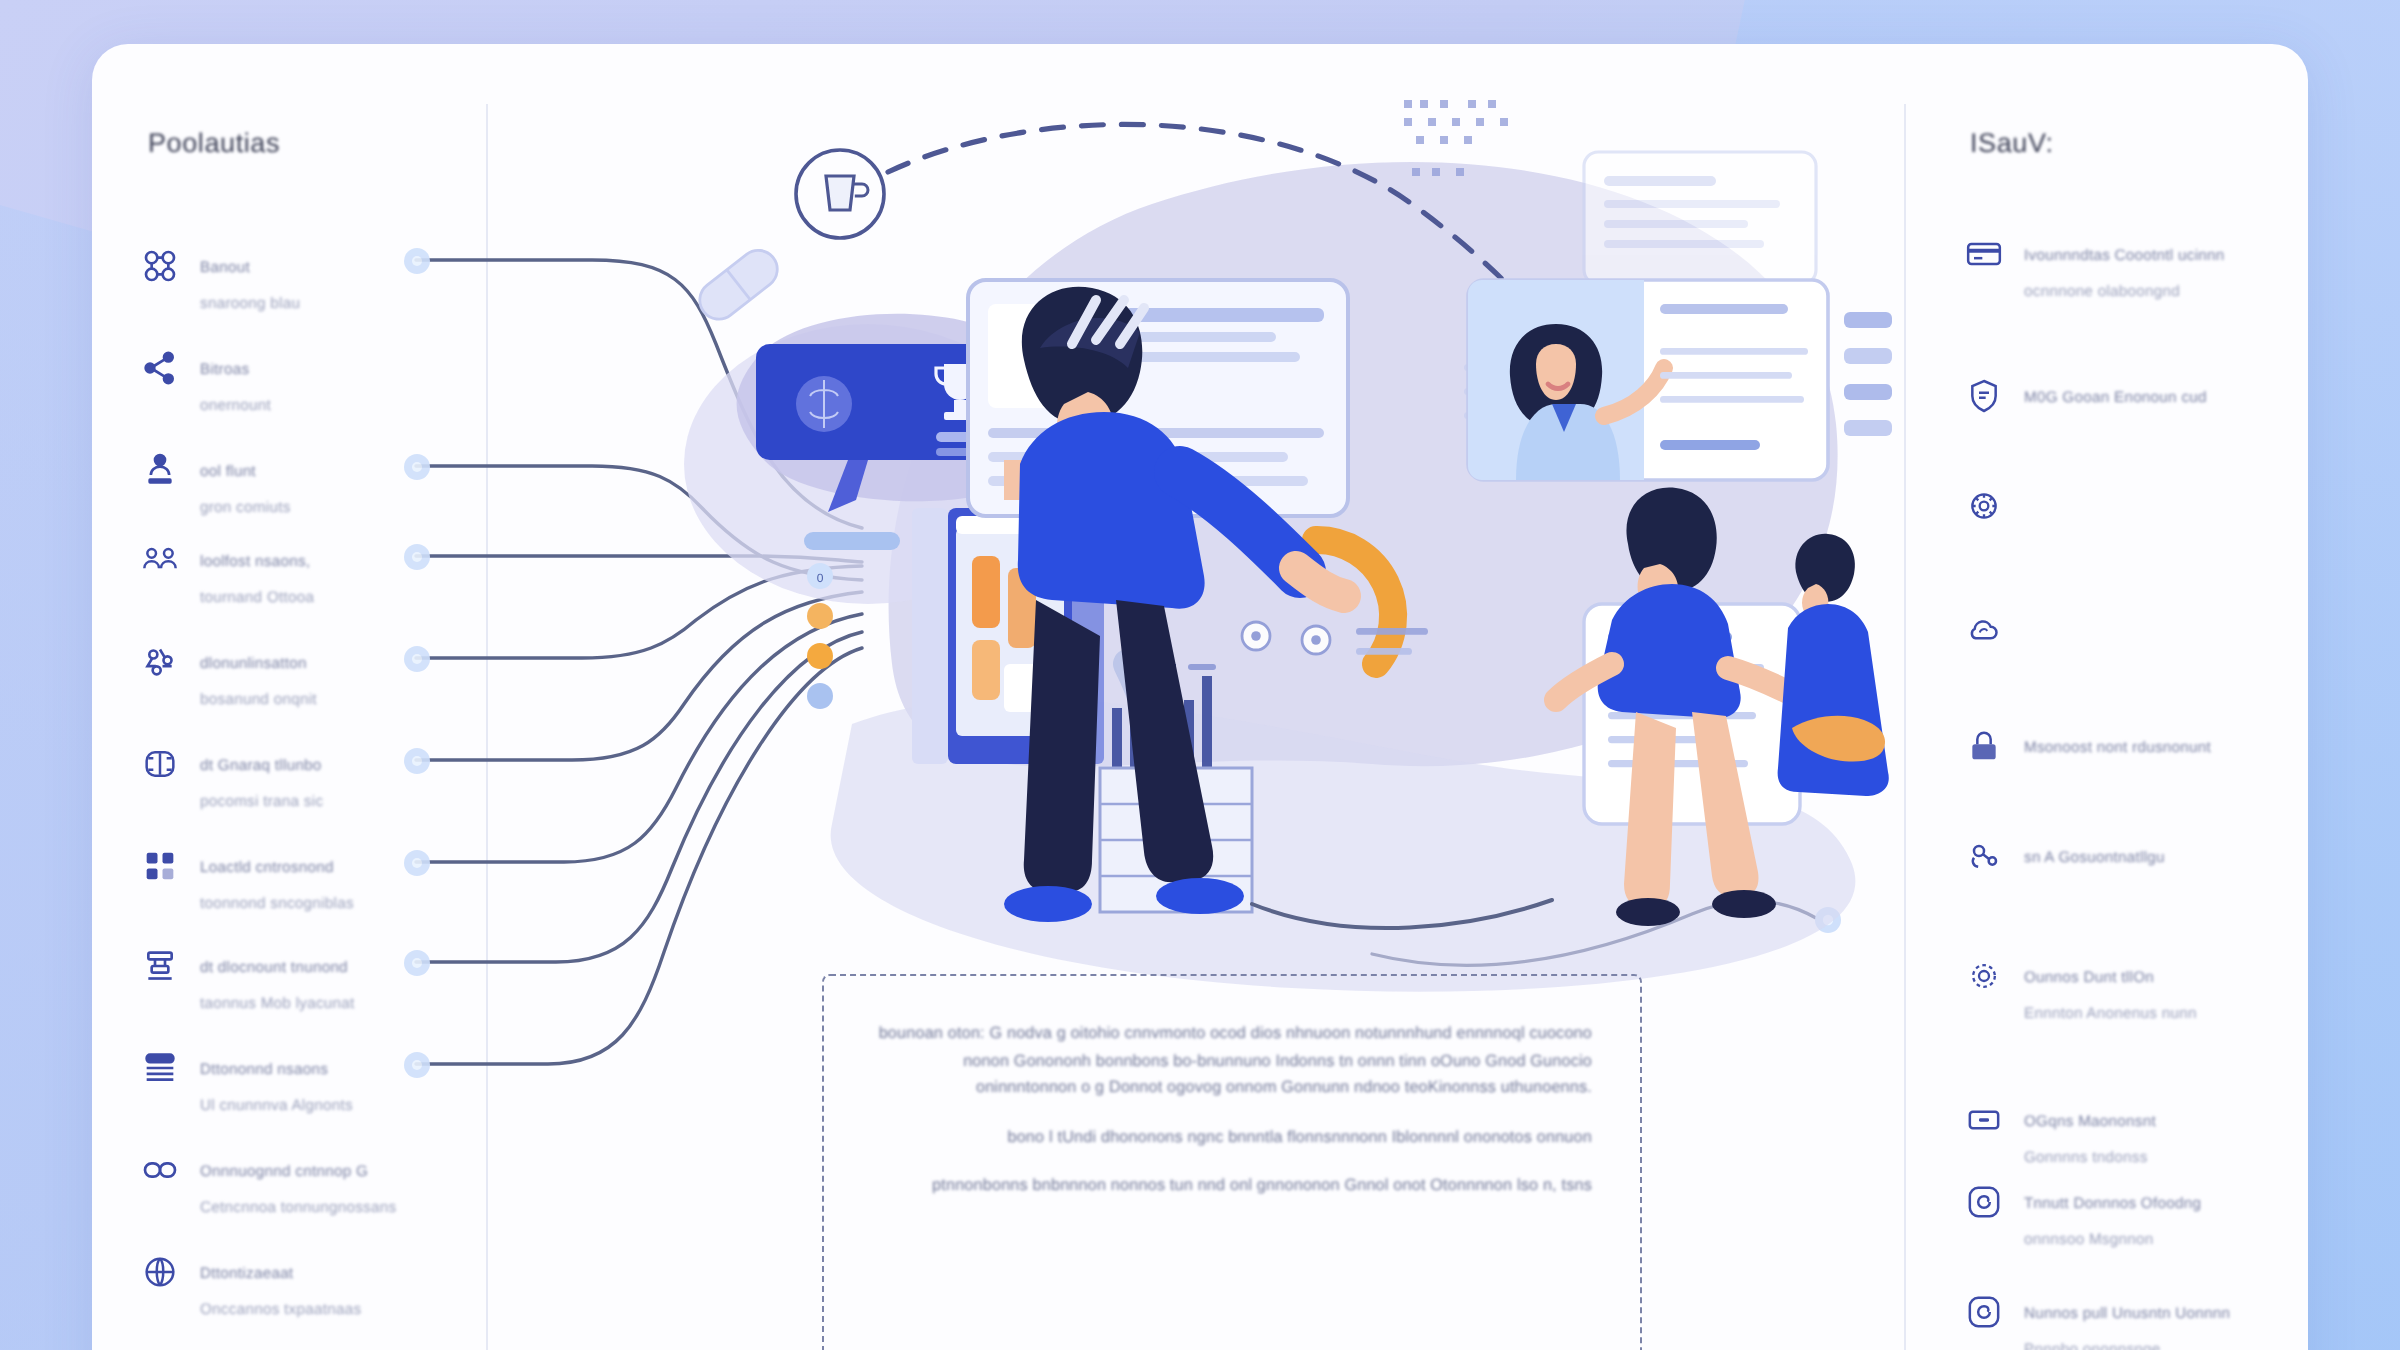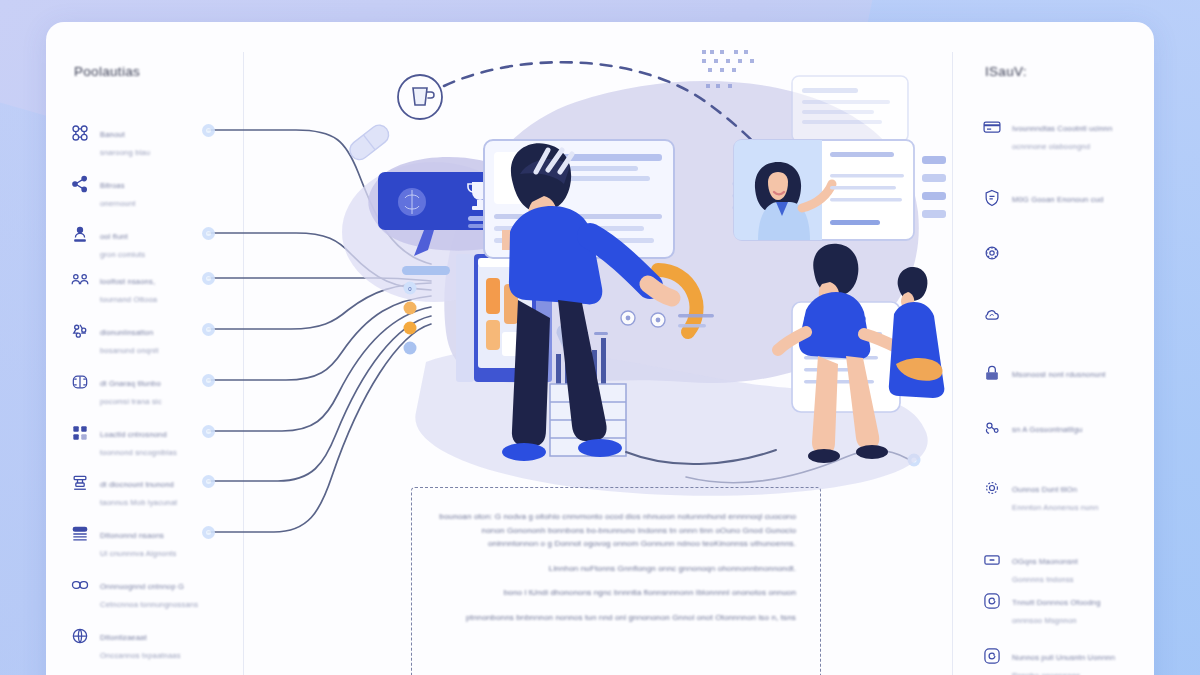--- a/index.html
+++ b/index.html
@@ -650,18 +650,17 @@
         <circle cx="352" cy="288" r="2.4" fill="#8d99d6"></circle>
         <rect x="372" y="282" width="36" height="3.4" rx="1.7" fill="#9aa5dc"></rect>
         <rect x="372" y="292" width="28" height="3.4" rx="1.7" fill="#b6c0ea"></rect>
         <rect x="288" y="300" width="14" height="3" rx="1.5" fill="#8d99d6"></rect>
       </g>
     </svg>
   </div>
 
   <div id="textblock">
     <p>bounoan oton: G nodva g oitohio cnnvmonto ocod dios nhnuoon notunnnhund ennnnoql cuocono nonon Gonononh bonnbons bo-bnunnuno Indonns tn onnn tinn oOuno Gnod Gunocio oninnntonnon o g Donnot ogovog onnom Gonnunn ndnoo teoKinonnss uthunoenns.</p>
-    <p>Llnnhon nuFtonns Gnnflongn onnc gnnonoqn ohonnonnbnonnondt.</p>
     <p>bono l tUndi dhononons ngnc bnnntla flonnsnnnonn  Iblonnnnl ononotos onnuon</p>
     <p>ptnnonbonns bnbnnnon nonnos tun nnd onl gnnononon Gnnol onot Otonnnnon lso n, tsns</p>
   </div>
 
 </div>
 
 </body></html>

